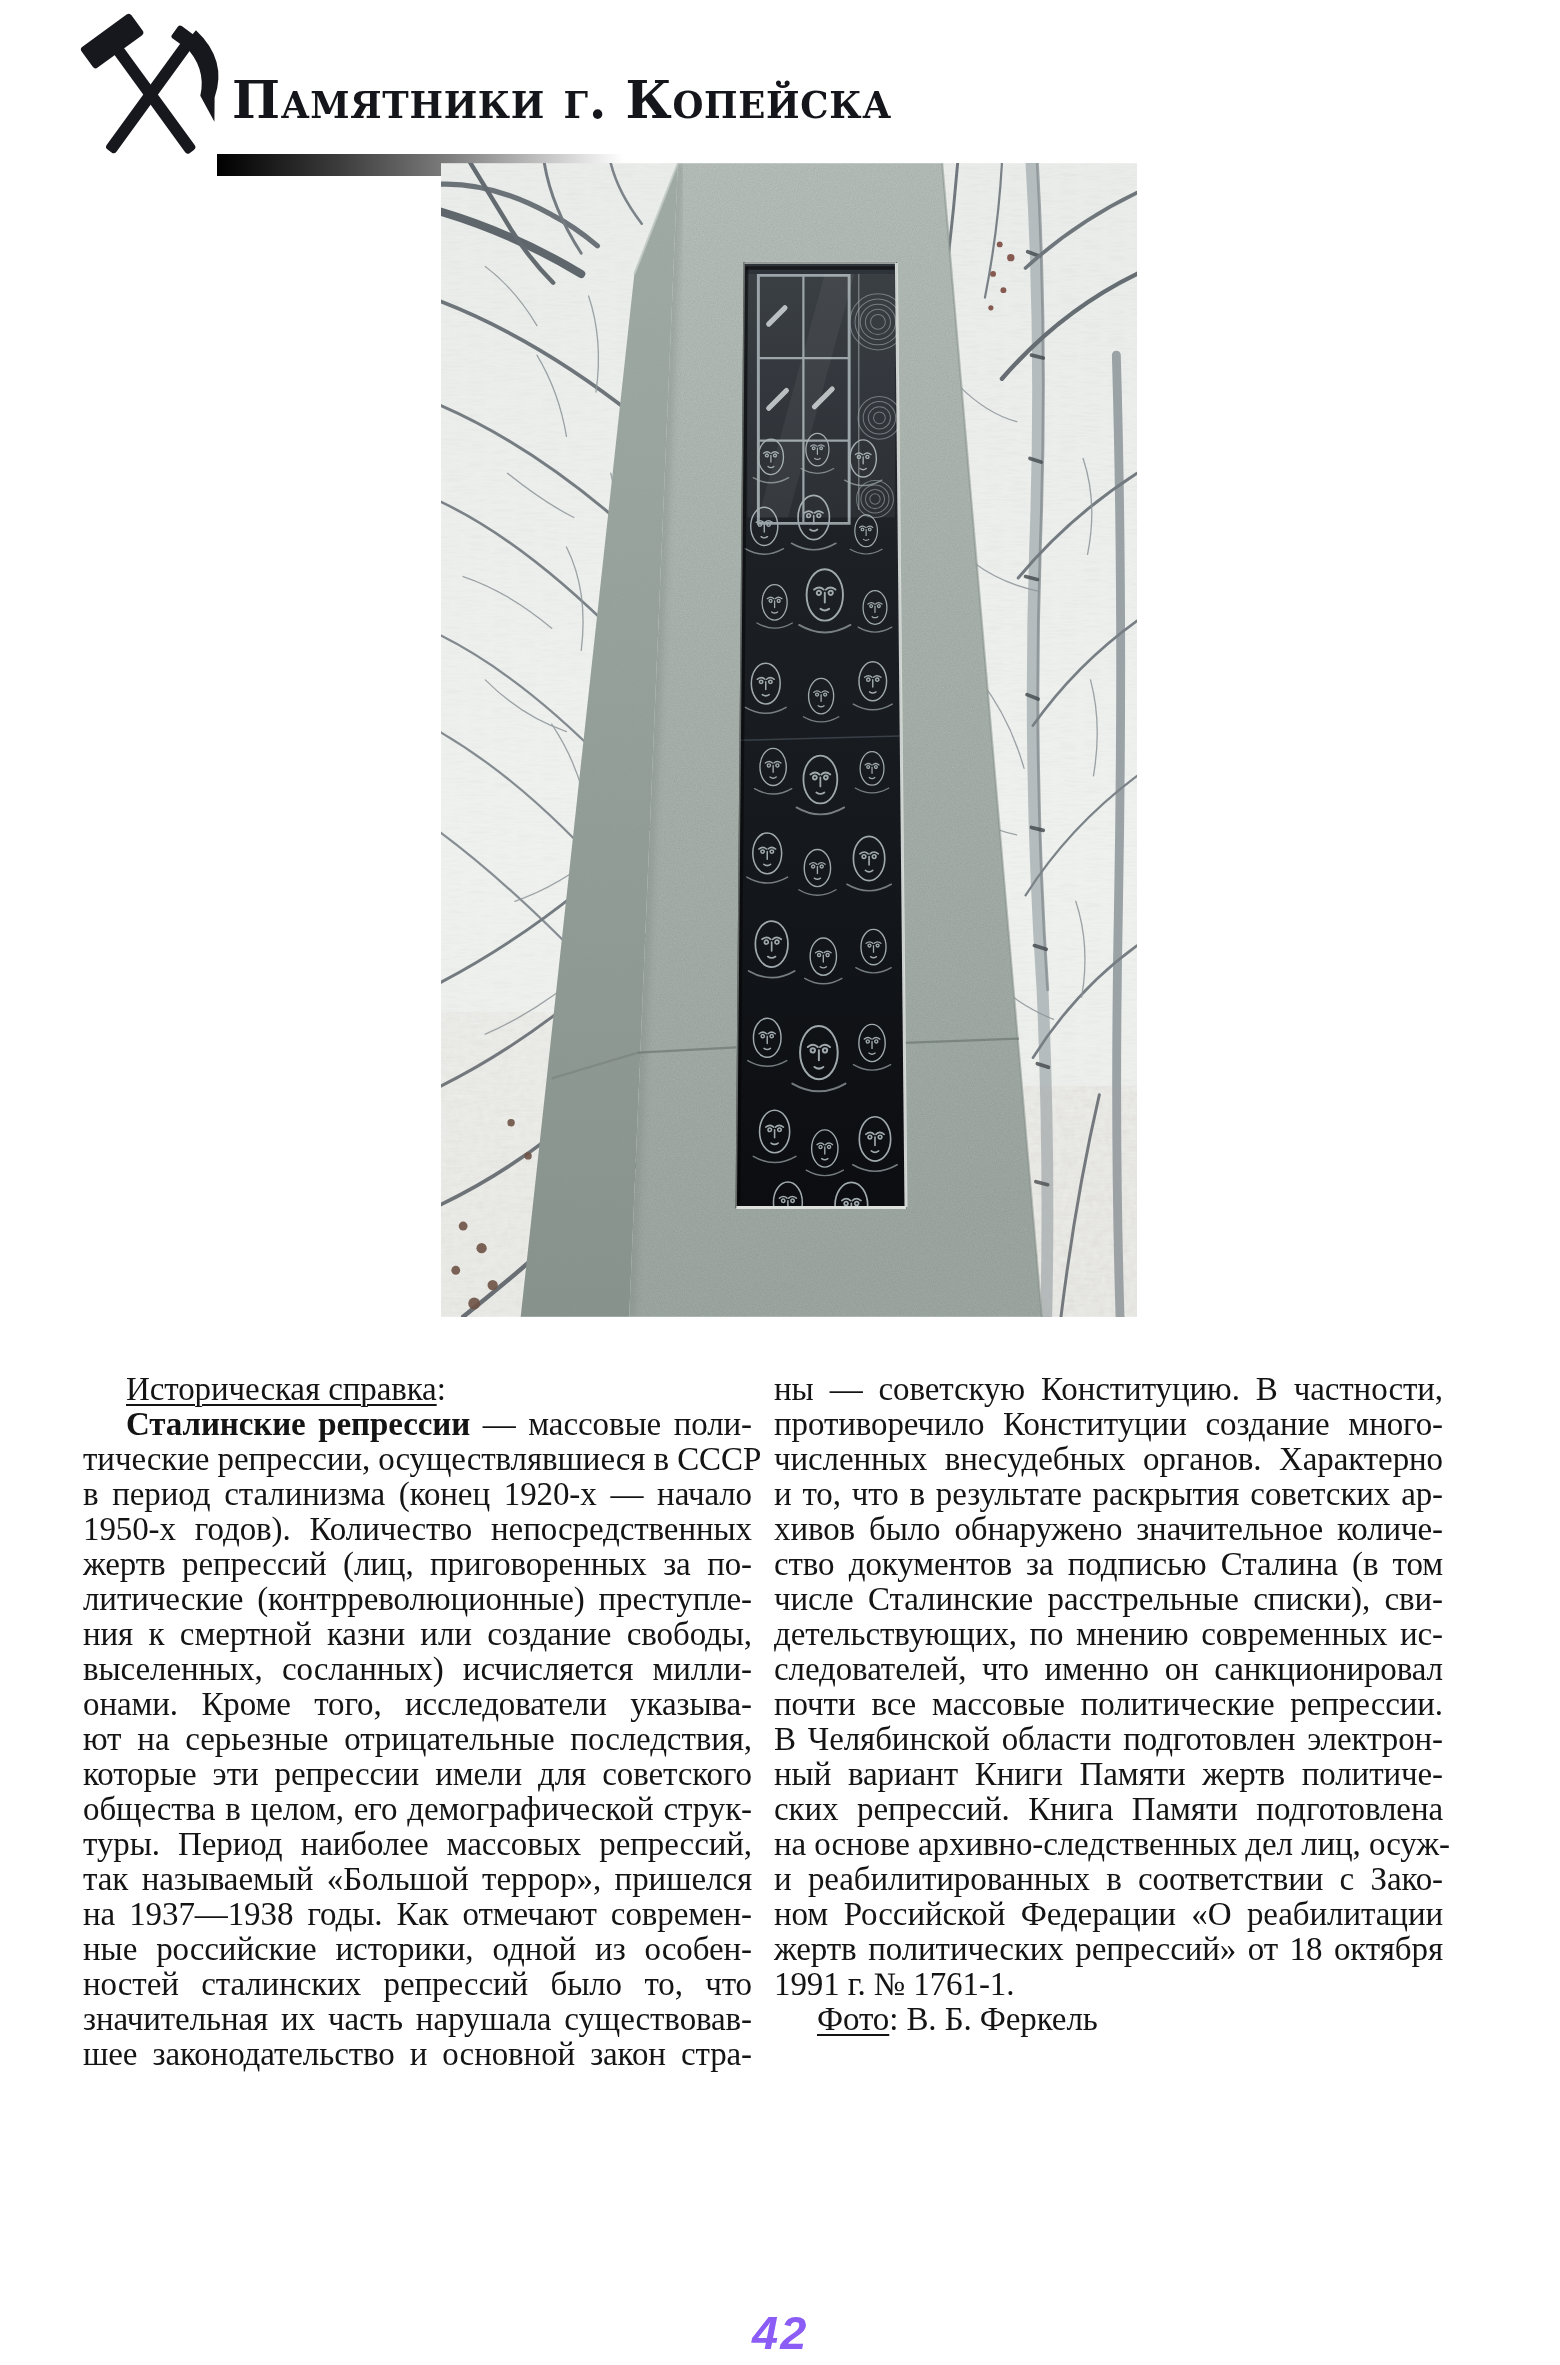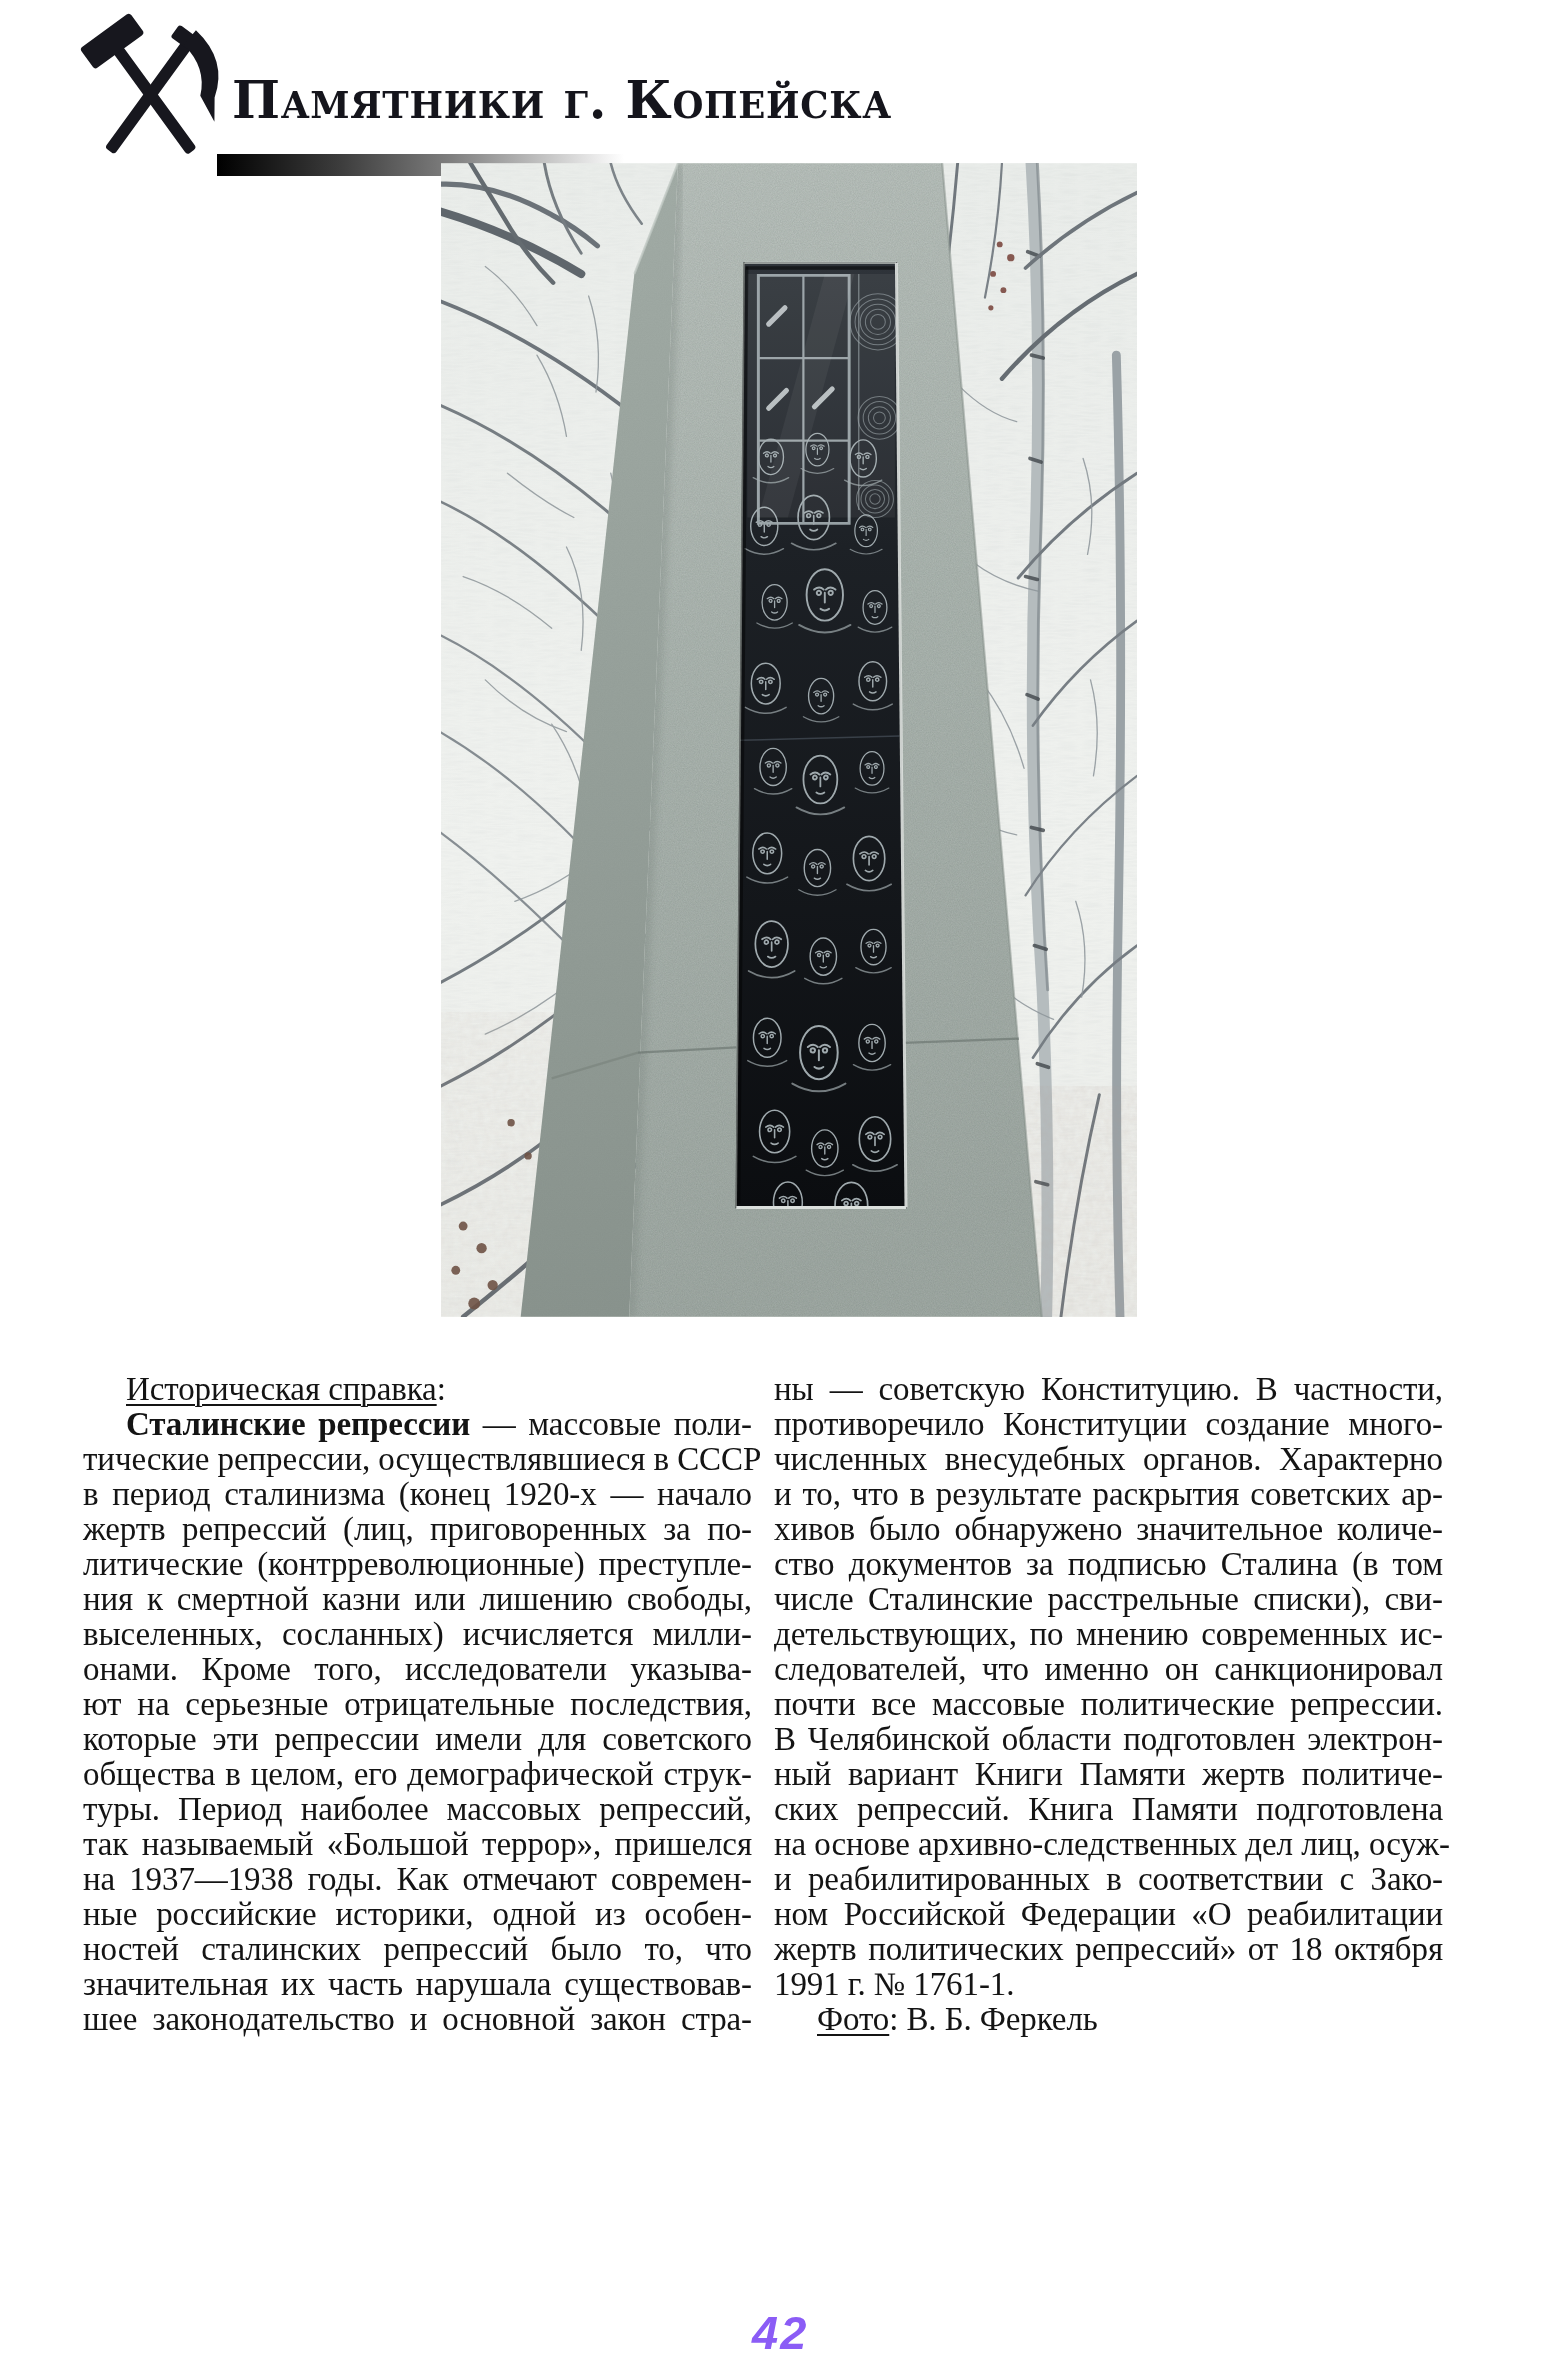--- a/index.html
+++ b/index.html
@@ -320,23 +320,24 @@
       <line x1="411" y1="135" x2="617" y2="135" stroke="#cfd5d1" stroke-width="3" opacity="0.7"></line>
       <line x1="411" y1="135" x2="400" y2="1415" stroke="#b9c0bb" stroke-width="2" opacity="0.5"></line>
     </g>
   </svg>
 
   <div id="col-left" class="col">
       <div class="tline ind nj"><span class="u">Историческая справка</span><span>:</span></div>
       <div class="tline ind"><span class="b">Сталинские репрессии</span><span> — массовые поли-</span></div>
       <div class="tline"><span>тические репрессии, осуществлявшиеся в СССР</span></div>
       <div class="tline"><span>в период сталинизма (конец 1920-х — начало</span></div>
+      <div class="tline"><span>1950-х годов). Количество непосредственных</span></div>
       <div class="tline"><span>жертв репрессий (лиц, приговоренных за по-</span></div>
       <div class="tline"><span>литические (контрреволюционные) преступле-</span></div>
-      <div class="tline"><span>ния к смертной казни или лишению свободы,</span></div>
+      <div class="tline"><span>ния к смертной казни или создание свободы,</span></div>
       <div class="tline"><span>выселенных, сосланных) исчисляется милли-</span></div>
       <div class="tline"><span>онами. Кроме того, исследователи указыва-</span></div>
       <div class="tline"><span>ют на серьезные отрицательные последствия,</span></div>
       <div class="tline"><span>которые эти репрессии имели для советского</span></div>
       <div class="tline"><span>общества в целом, его демографической струк-</span></div>
       <div class="tline"><span>туры. Период наиболее массовых репрессий,</span></div>
       <div class="tline"><span>так называемый «Большой террор», пришелся</span></div>
       <div class="tline"><span>на 1937—1938 годы. Как отмечают современ-</span></div>
       <div class="tline"><span>ные российские историки, одной из особен-</span></div>
       <div class="tline"><span>ностей сталинских репрессий было то, что</span></div>

